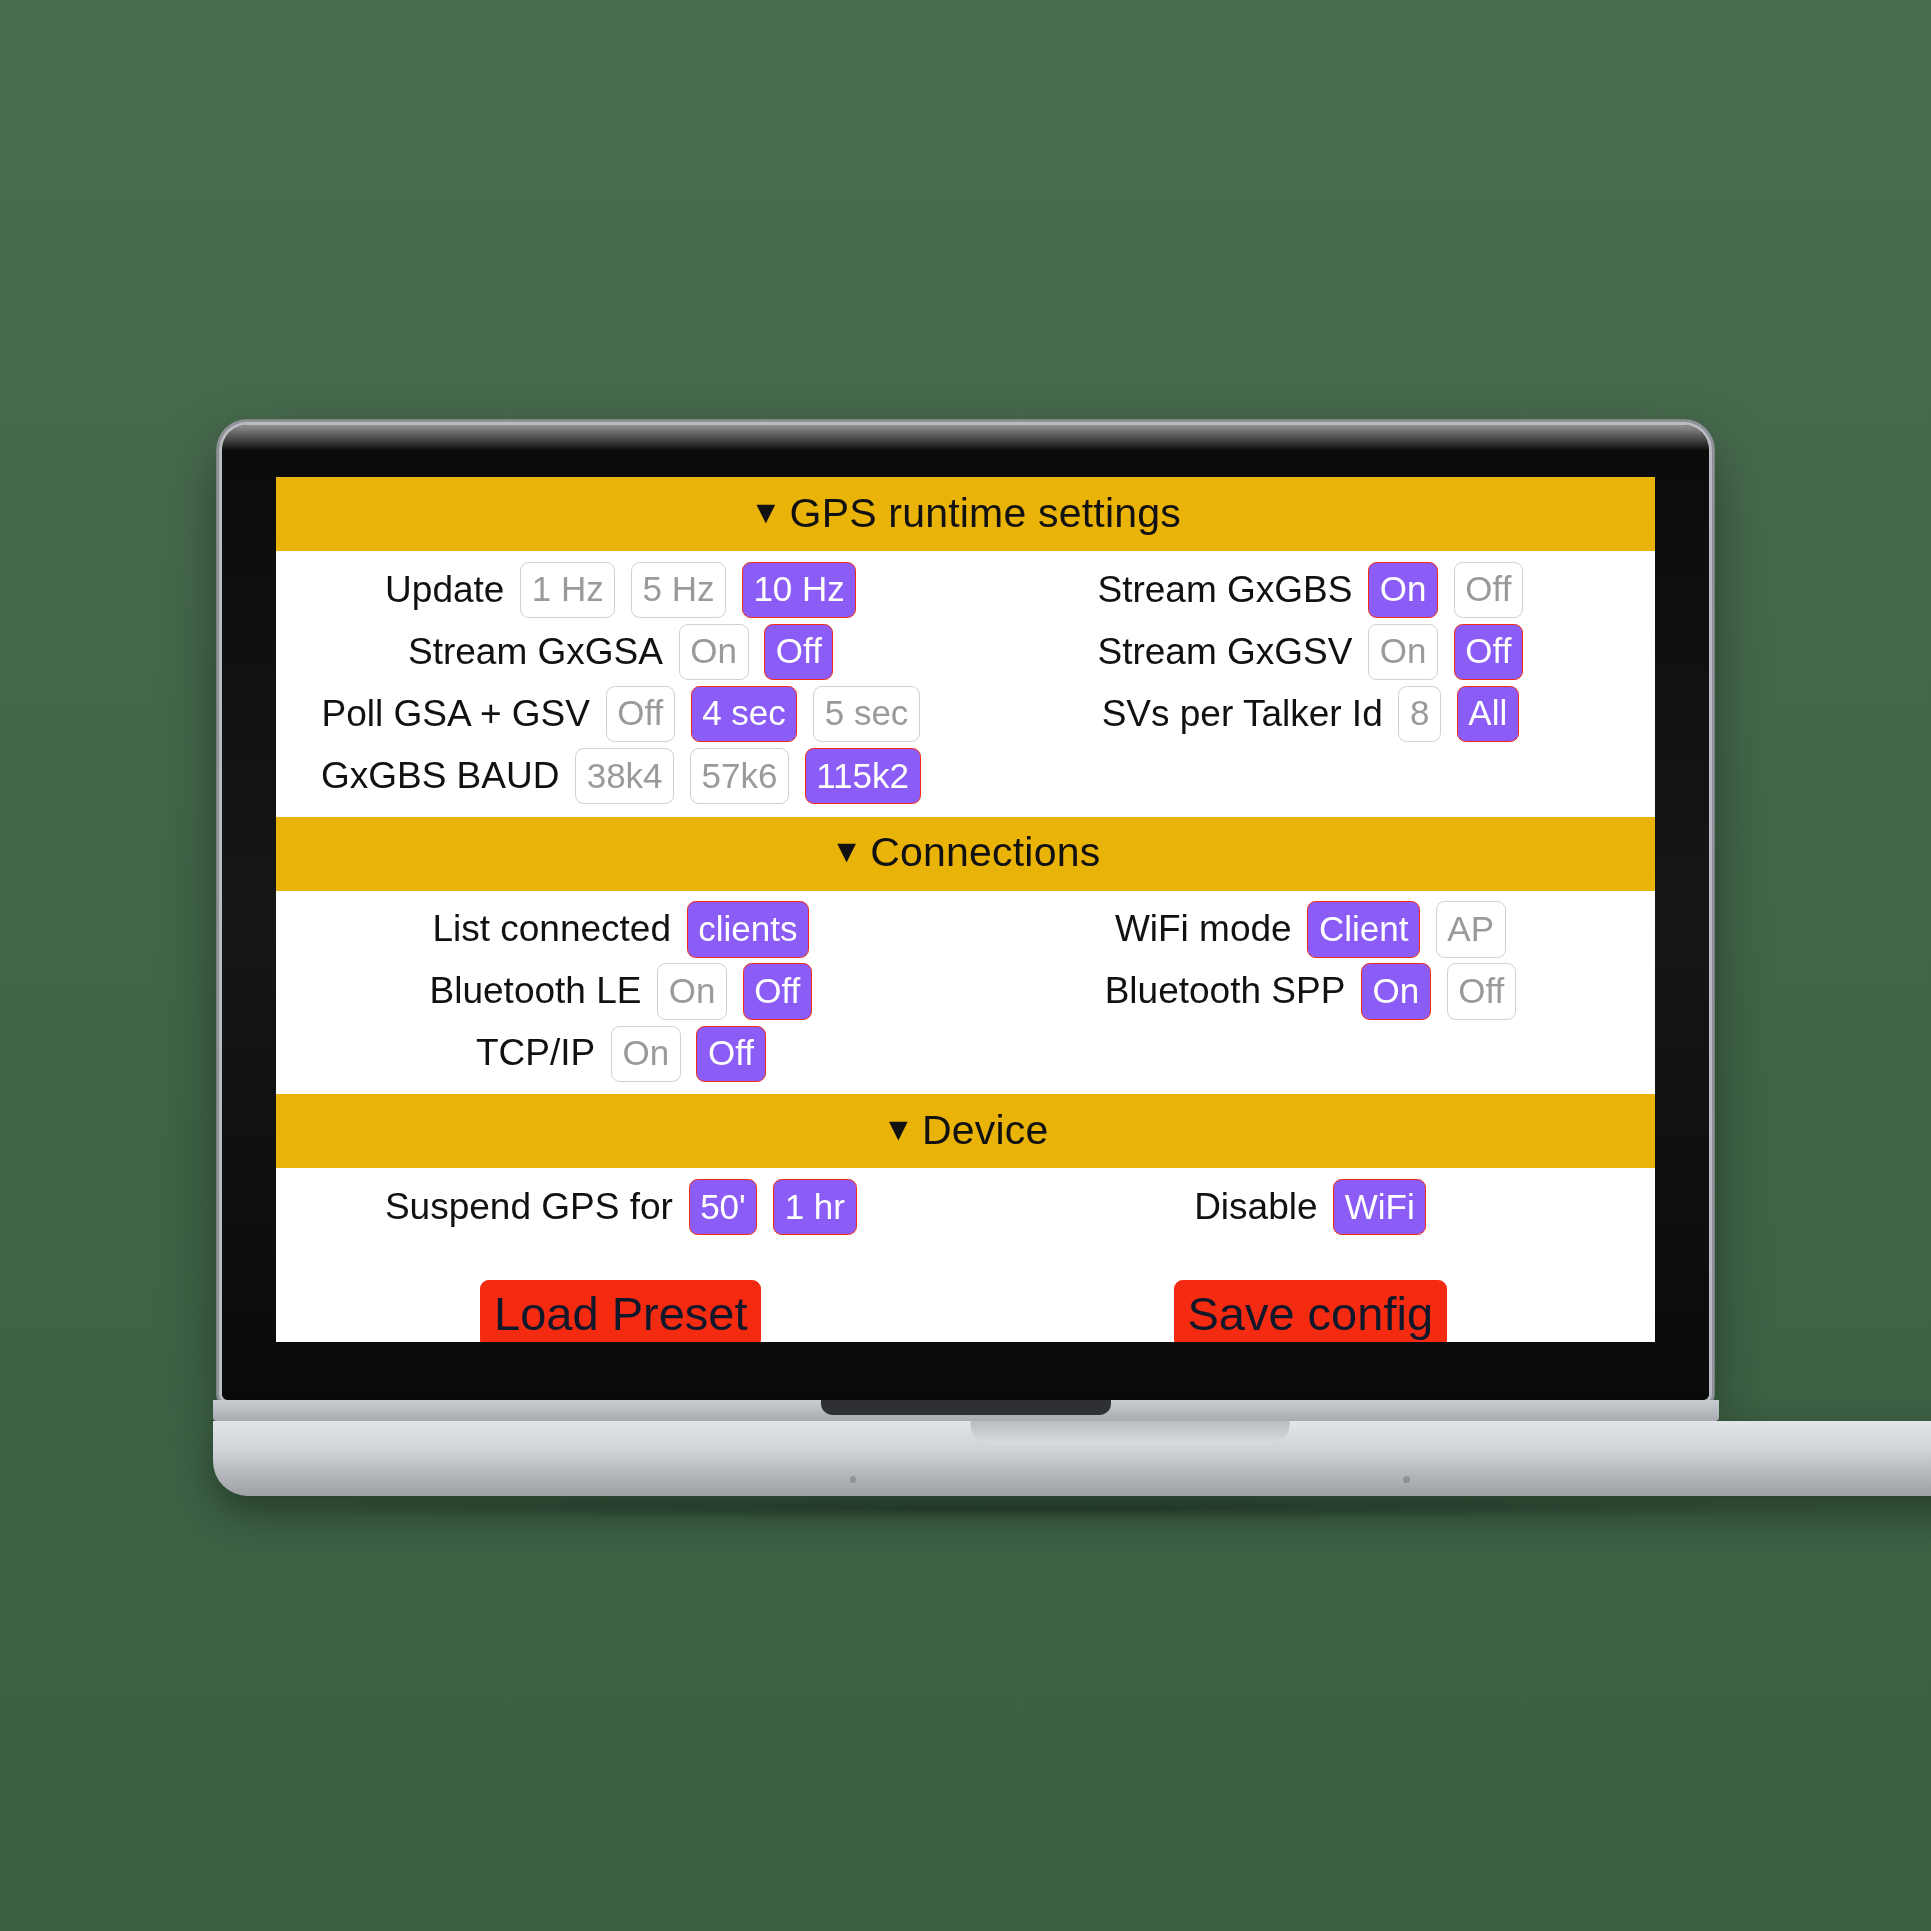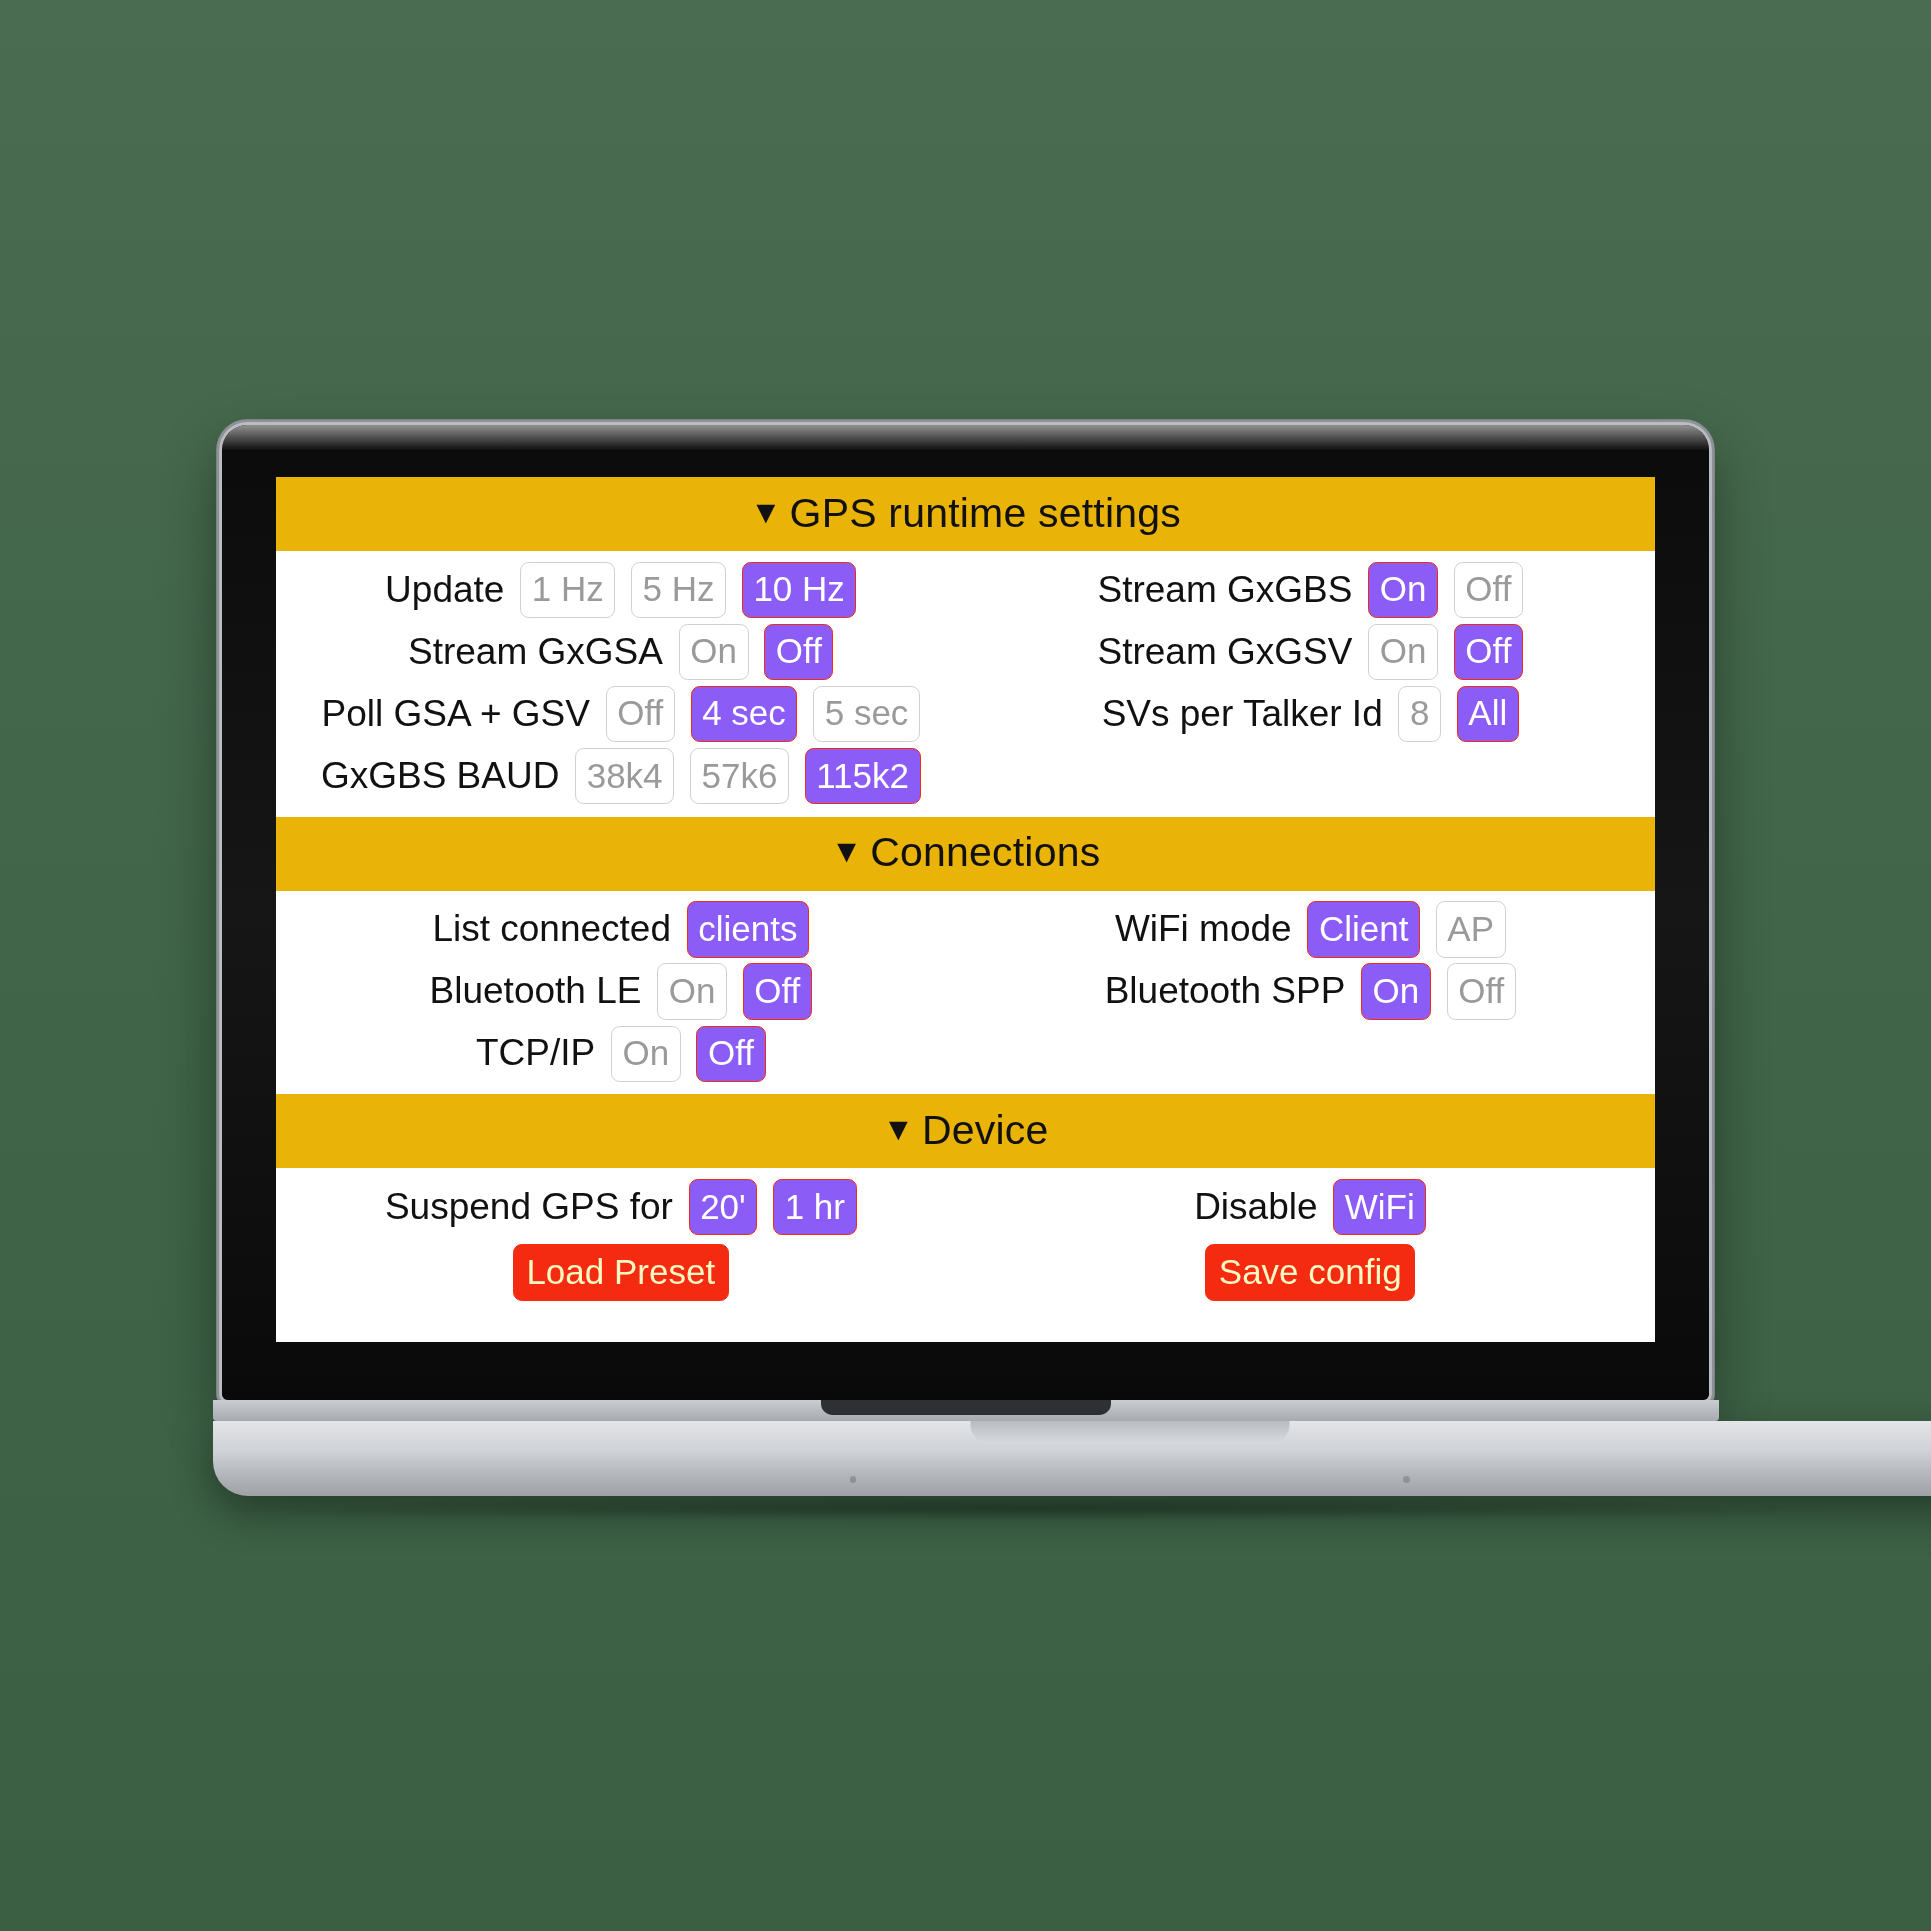--- a/index.html
+++ b/index.html
@@ -120,28 +120,29 @@
     display: inline-block;
     min-width: 0;
     margin-left: 7px;
   }
   .chip.on {
     background: #8b5cf6;
     border-color: #f42b11;
     color: #ffffff;
   }
   .btn {
-    font-size: 35px;
+    font-size: 47px;
     line-height: 1;
     padding: 8.7px 12.6px 11.6px 12.6px;
     border-radius: 8.7px;
     border: 1.9px solid #f42b11;
     background: #f42b11;
-    color: #fef9c3;
+    color: #0f172a;
     display: inline-block;
+    margin-top: 36px;
   }
 
   .stack {
     display: flex;
     flex-direction: column;
     align-items: center;
     gap: 6.8px;
     padding-top: 5.8px;
   }
 
@@ -319,21 +320,21 @@
         <div class="section-head">
           <span class="caret">▼</span><span>Device</span>
         </div>
 
         <div class="panel">
           <div class="grid">
             <div class="col">
 
               <div class="row">
                 <span class="lbl">Suspend GPS for</span>
-                <span class="chip on">20'</span>
+                <span class="chip on">50'</span>
                 <span class="chip on">1 hr</span>
               </div>
 
               <div class="stack">
                 <span class="btn">Load Preset</span>
 
               </div>
             </div>
 
             <div class="col">

